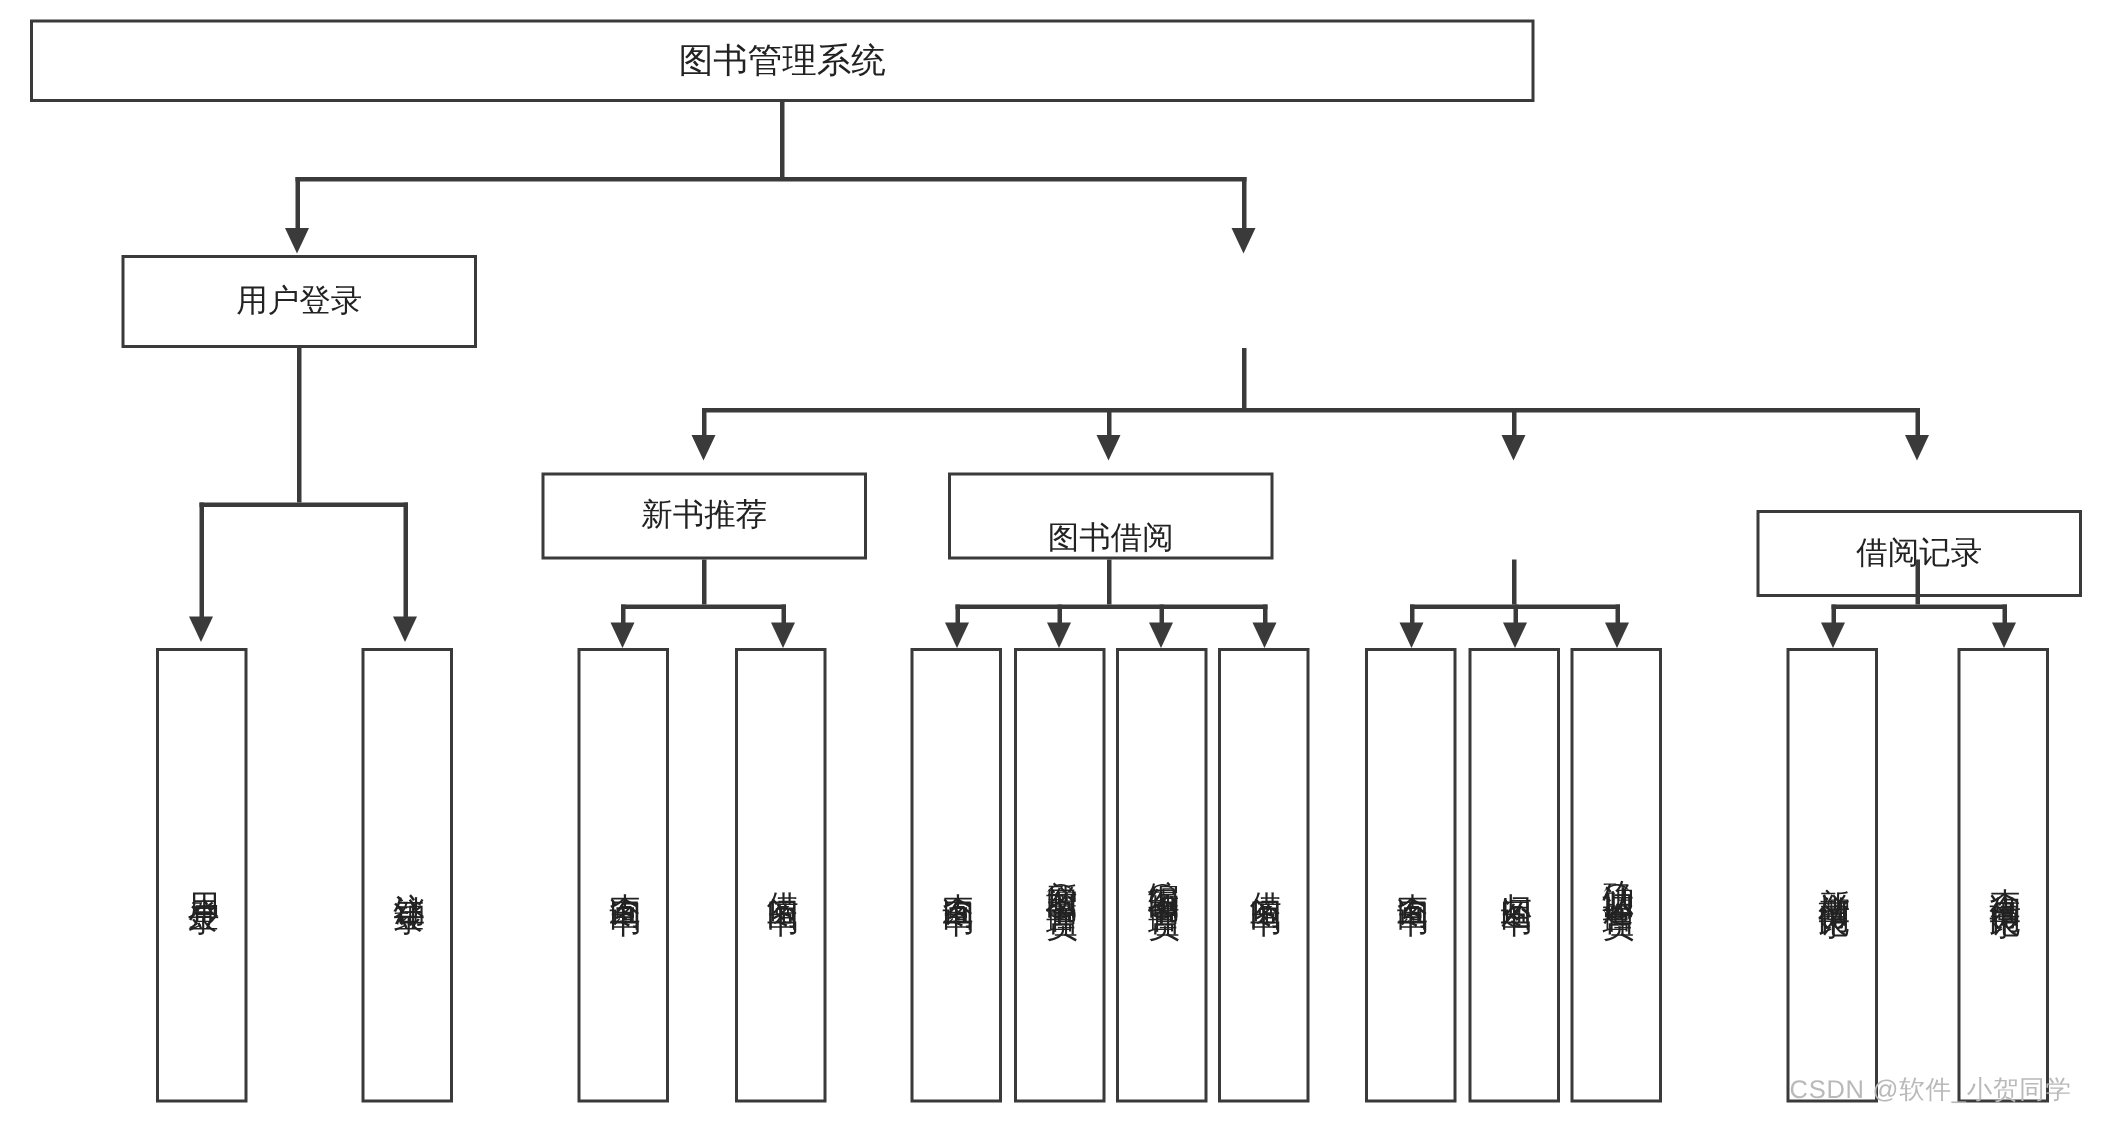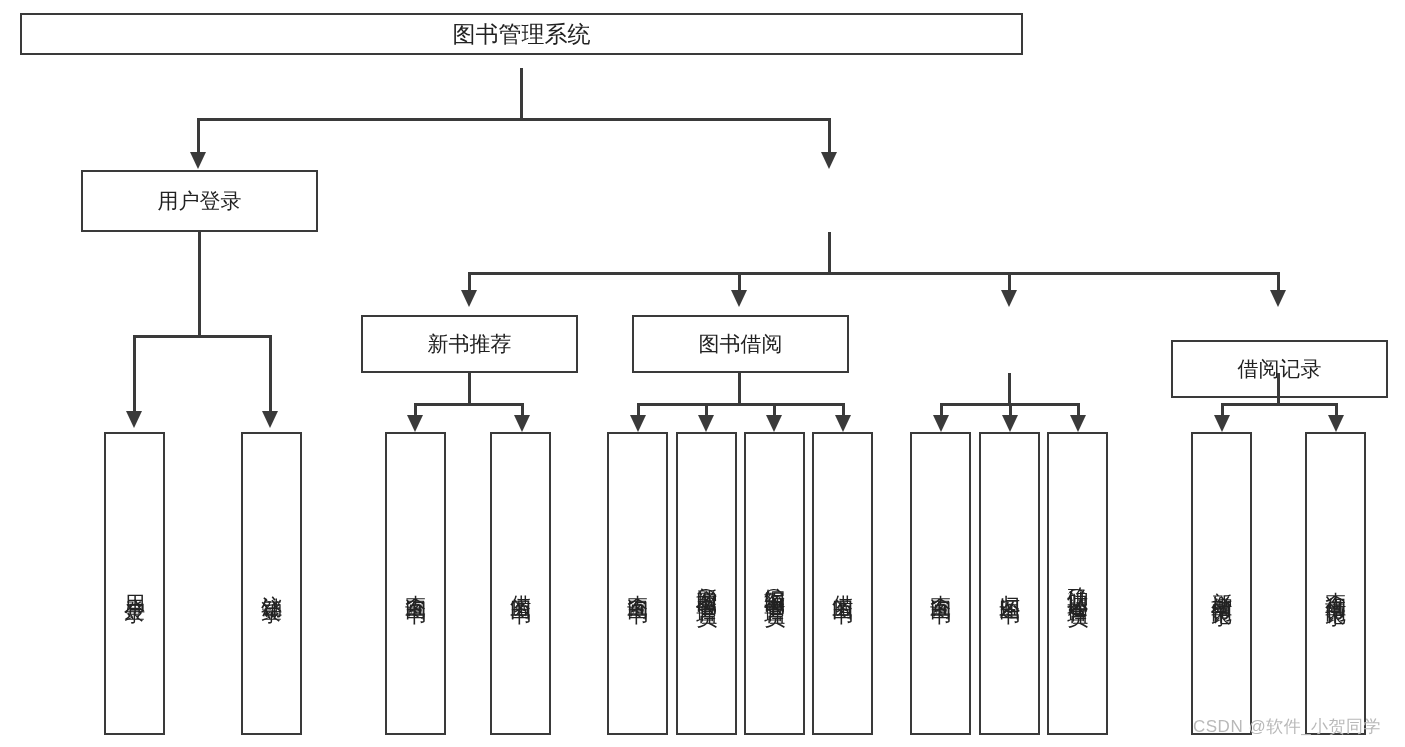--- a/index.html
+++ b/index.html
@@ -81,21 +81,21 @@
     font-size: 17px;
     white-space: nowrap;
     letter-spacing: 0.5px;
   }
 </style>
 </head>
 <body>
 
 <div id="canvas">
 
-  <div class="node root" style="left:20px; top:13px; width:1003px; height:42px;">
+  <div class="node root" style="left:20px; top:13px; width:1003px; height:55px;">
     <span>图书管理系统</span>
   </div>
 
   <div class="vline" style="left:520px; top:68px; height:50px;"></div>
 
   <div class="hline" style="left:197px; top:118px; width:634px;"></div>
 
   <div class="vline" style="left:197px; top:118px; height:36px;"></div>
   <div class="arrow" style="left:190px; top:152px;"></div>
   <div class="vline" style="left:828px; top:118px; height:36px;"></div>
@@ -119,21 +119,21 @@
   <div class="vline" style="left:738px; top:272px; height:20px;"></div>
   <div class="arrow" style="left:731px; top:290px;"></div>
   <div class="vline" style="left:1008px; top:272px; height:20px;"></div>
   <div class="arrow" style="left:1001px; top:290px;"></div>
   <div class="vline" style="left:1277px; top:272px; height:20px;"></div>
   <div class="arrow" style="left:1270px; top:290px;"></div>
 
   <div class="node lvl3" style="left:361px; top:315px; width:217px; height:58px;">
     <span>新书推荐</span>
   </div>
-  <div class="node lvl3" style="left:632px; top:315px; width:217px; height:58px;">
+  <div class="node lvl3" style="left:632px; top:315px; width:217px; height:58px;align-items:flex-end;">
     <span>图书借阅</span>
   </div>
   <div class="node lvl3" style="left:1171px; top:315px; width:217px; height:58px;margin-top:25px;">
     <span>借阅记录</span>
   </div>
 
   <div class="vline" style="left:468px; top:373px; height:30px;"></div>
   <div class="hline" style="left:414px; top:403px; width:110px;"></div>
   <div class="vline" style="left:414px; top:403px; height:14px;"></div>
   <div class="arrow" style="left:407px; top:415px;"></div>

